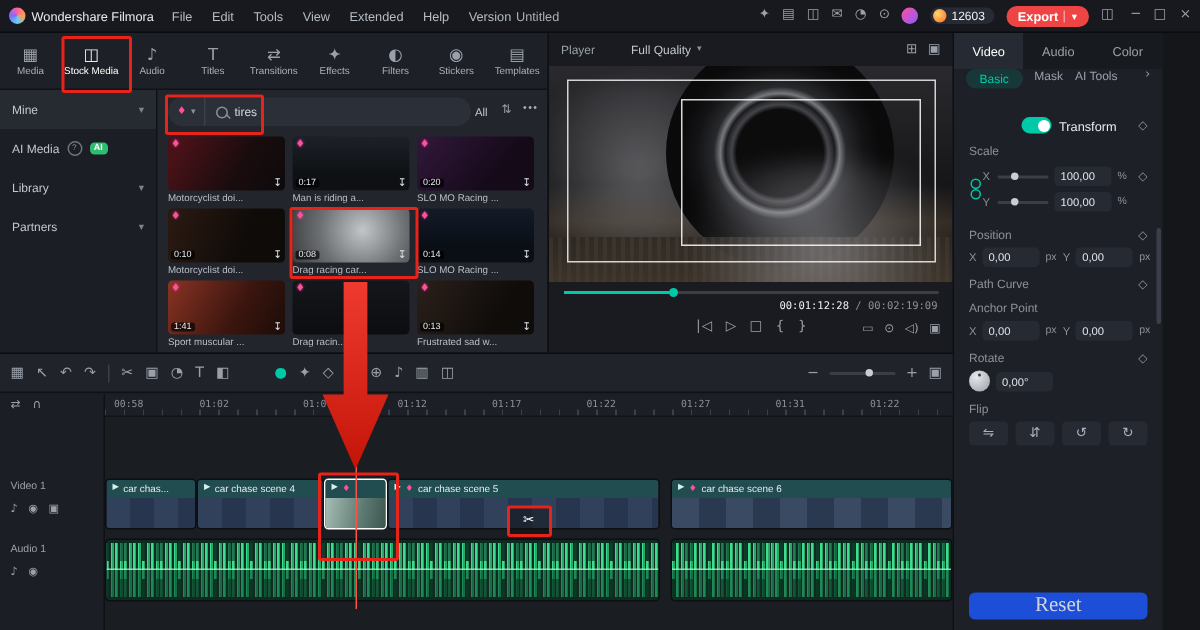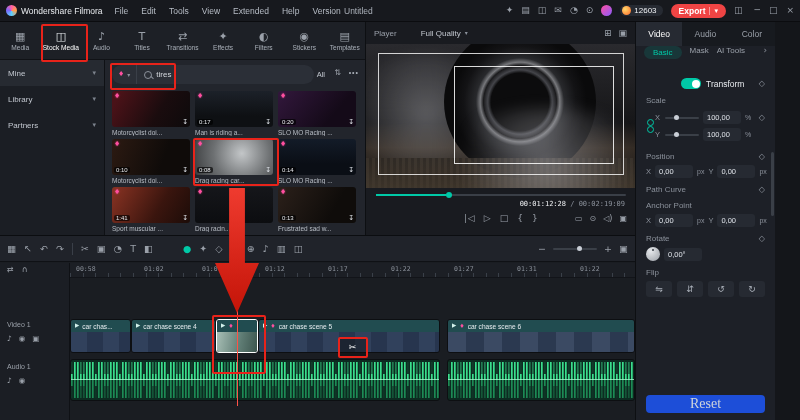--- a/index.html
+++ b/index.html
@@ -276,20 +276,25 @@
         <span class="tl">Templates</span>
       </div>
   </div>
 
   <div class="side">
     <div class="sitem sel">
       <span>Mine</span>
         <span class="chev ic">▾</span>
     </div>
     <div class="sitem">
+      <span>AI Media</span>
+      <span class="helpc">?</span>
+      <span class="aibadge">AI</span>
+    </div>
+    <div class="sitem">
       <span>Library</span>
         <span class="chev ic">▾</span>
     </div>
     <div class="sitem">
       <span>Partners</span>
         <span class="chev ic">▾</span>
     </div>
   </div>
 
   <div class="content">
@@ -561,21 +566,21 @@
       </span>
       <span class="tname" style="top:100px;">Audio 1</span>
       <span class="trkicons" style="top:114px;">
         <span class="ic">♪</span>
         <span class="ic">◉</span>
       </span>
     </div>
 
     <div class="ruler">
       <span class="rlab" style="left:6px;">00:58</span>
-      <span class="rlab" style="left:74px;">01:02</span>
+      <span class="rlab" style="left:63px;">01:02</span>
       <span class="rlab" style="left:132px;">01:07</span>
       <span class="rlab" style="left:195px;">01:12</span>
       <span class="rlab" style="left:258px;">01:17</span>
       <span class="rlab" style="left:321px;">01:22</span>
       <span class="rlab" style="left:384px;">01:27</span>
       <span class="rlab" style="left:447px;">01:31</span>
       <span class="rlab" style="left:510px;">01:22</span>
     </div>
 
     <div class="tracks">

